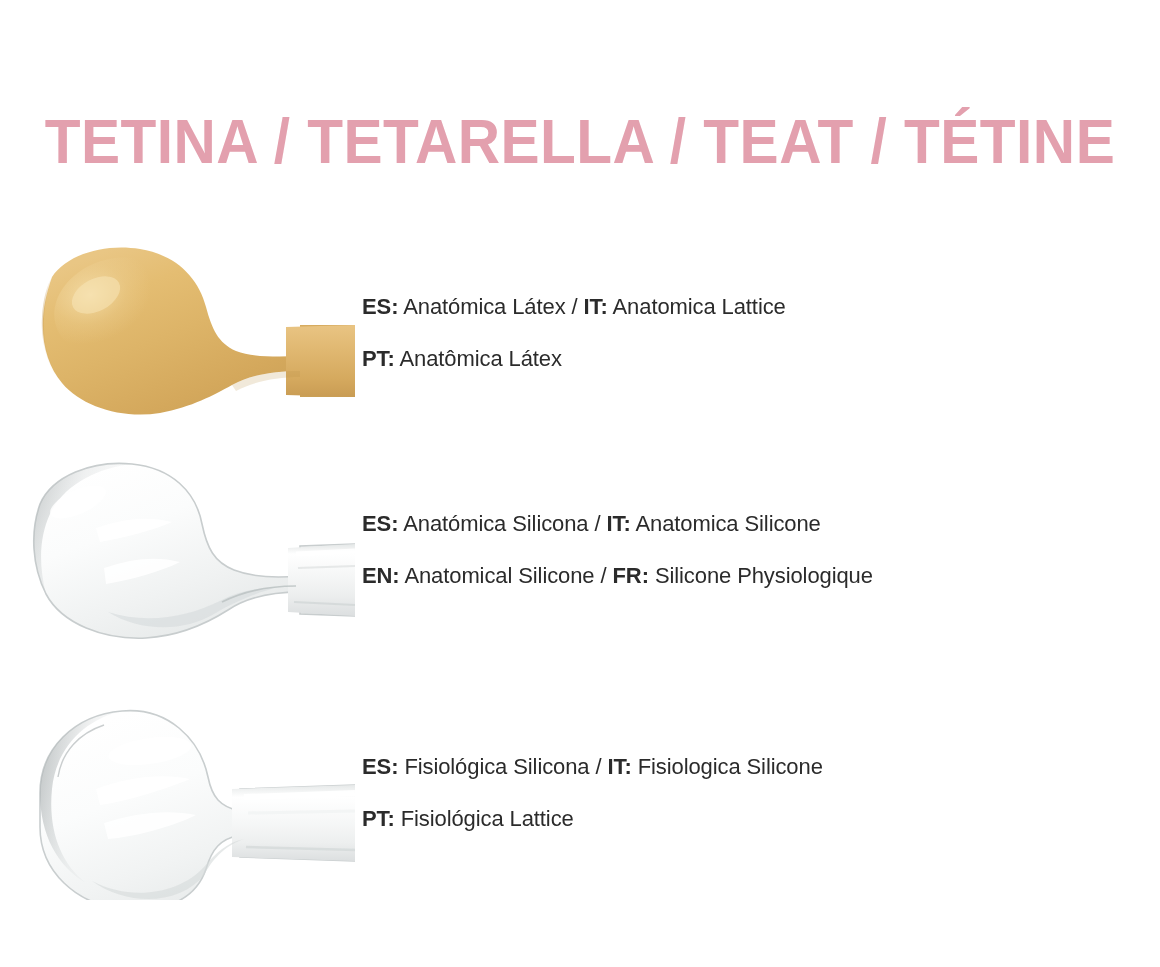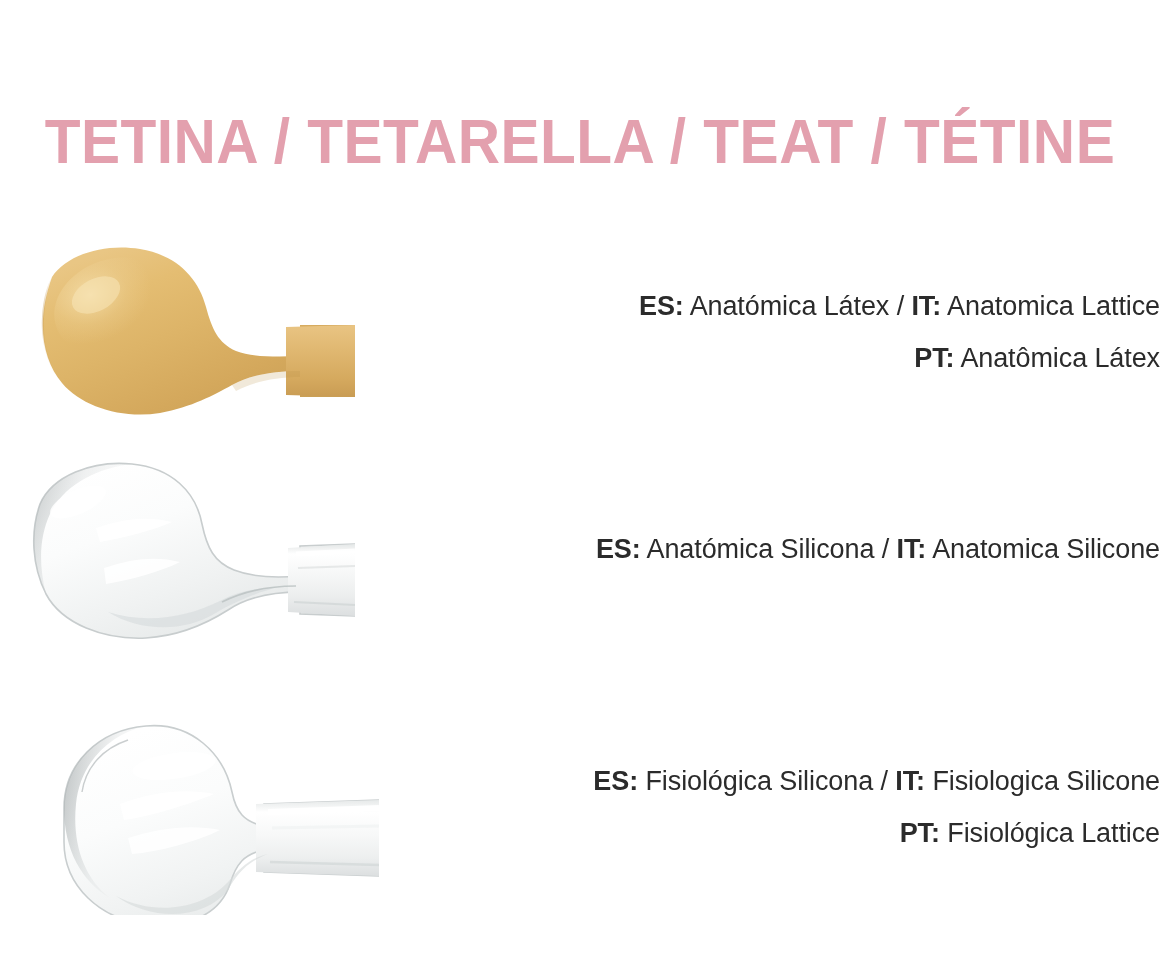--- a/index.html
+++ b/index.html
@@ -47,21 +47,21 @@
   .teat-row {
     position: absolute;
     left: 0;
     width: 1160px;
     height: 215px;
     display: flex;
     align-items: center;
   }
   .row-1 { top: 225px; }
   .row-2 { top: 442px; }
-  .row-3 { top: 700px; padding-left: 24px; }
+  .row-3 { top: 685px; }
 
   
   .teat-image {
     position: relative;
     width: 355px;
     height: 215px;
     flex: 0 0 355px;
   }
   .teat-image svg {
     display: block;
@@ -70,25 +70,24 @@
     top: 0;
   }
 
   
   .teat-text {
     flex: 1 1 auto;
     padding-left: 7px;
     color: #2b2b2b;
   }
   .teat-line {
-    font-size: 27px;
+    font-size: 22px;
     line-height: 51.5px;
     white-space: nowrap;
     letter-spacing: -0.1px;
-    text-align: right;
   }
   .lang {
     font-weight: bold;
   }
   .sep {
     display: inline;
   }
 </style>
 </head>
 <body>
@@ -210,20 +209,23 @@
         <path d="M 108,170 C 146,182 186,176 222,158 C 236,150 256,146 278,145
                  C 252,152 230,162 214,172 C 184,190 140,190 108,170 Z" fill="#d4d9da" opacity="0.55"></path>
         <path d="M 222,160 C 246,148 270,144 296,144" stroke="#b9c0c1" stroke-width="1.6" fill="none" opacity="0.8"></path>
       </svg>
     </div>
 
     <div class="teat-text">
       <div class="teat-line">
         <span class="lang">ES:</span><span> Anatómica Silicona </span><span class="sep">/ </span><span class="lang">IT:</span><span> Anatomica Silicone</span>
       </div>
+      <div class="teat-line">
+        <span class="lang">EN:</span><span> Anatomical Silicone </span><span class="sep">/ </span><span class="lang">FR:</span><span> Silicone Physiologique</span>
+      </div>
     </div>
   </div>
 
   <div class="teat-row row-3">
 
     <div class="teat-image">
       <svg width="355" height="215" viewBox="0 0 355 215" xmlns="http://www.w3.org/2000/svg" aria-hidden="true">
         <defs>
           <linearGradient id="silBody3" x1="0.2" y1="0.05" x2="0.75" y2="1">
             <stop offset="0%" stop-color="#ffffff"></stop>

